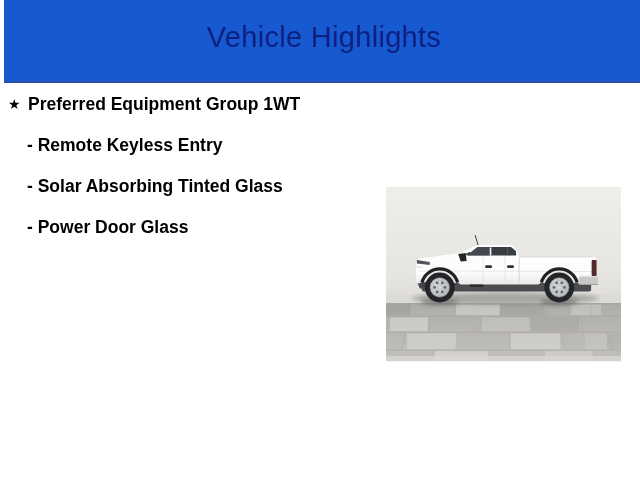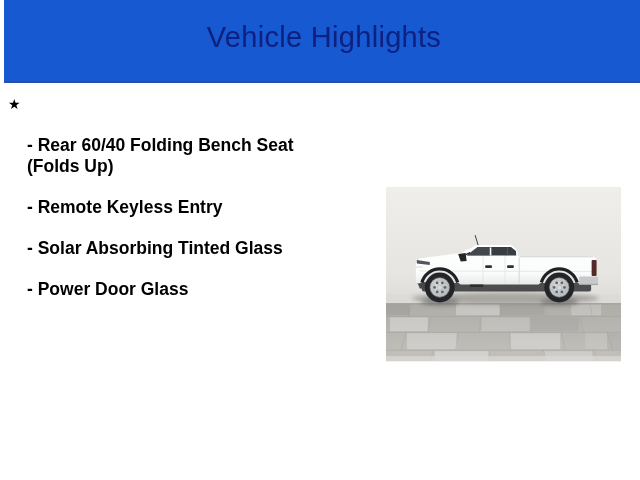--- a/index.html
+++ b/index.html
@@ -53,23 +53,22 @@
 
 <div class="slide">
 
   <header class="banner">
     <h1>Vehicle Highlights</h1>
   </header>
 
   <section class="features">
     <p class="primary">
       <span class="star">★</span>
+      <span>Preferred Equipment Group 1WT</span>
     </p>
-    <p class="item">- Rear 60/40 Folding Bench Seat
-(Folds Up)</p>
     <p class="item">- Remote Keyless Entry</p>
     <p class="item">- Solar Absorbing Tinted Glass</p>
     <p class="item">- Power Door Glass</p>
   </section>
 
   <figure class="photo">
     <svg viewBox="0 0 236 175" xmlns="http://www.w3.org/2000/svg">
       <defs>
         <linearGradient id="wall" x1="0" y1="0" x2="0" y2="1">
           <stop offset="0" stop-color="#efeeeb"></stop>

